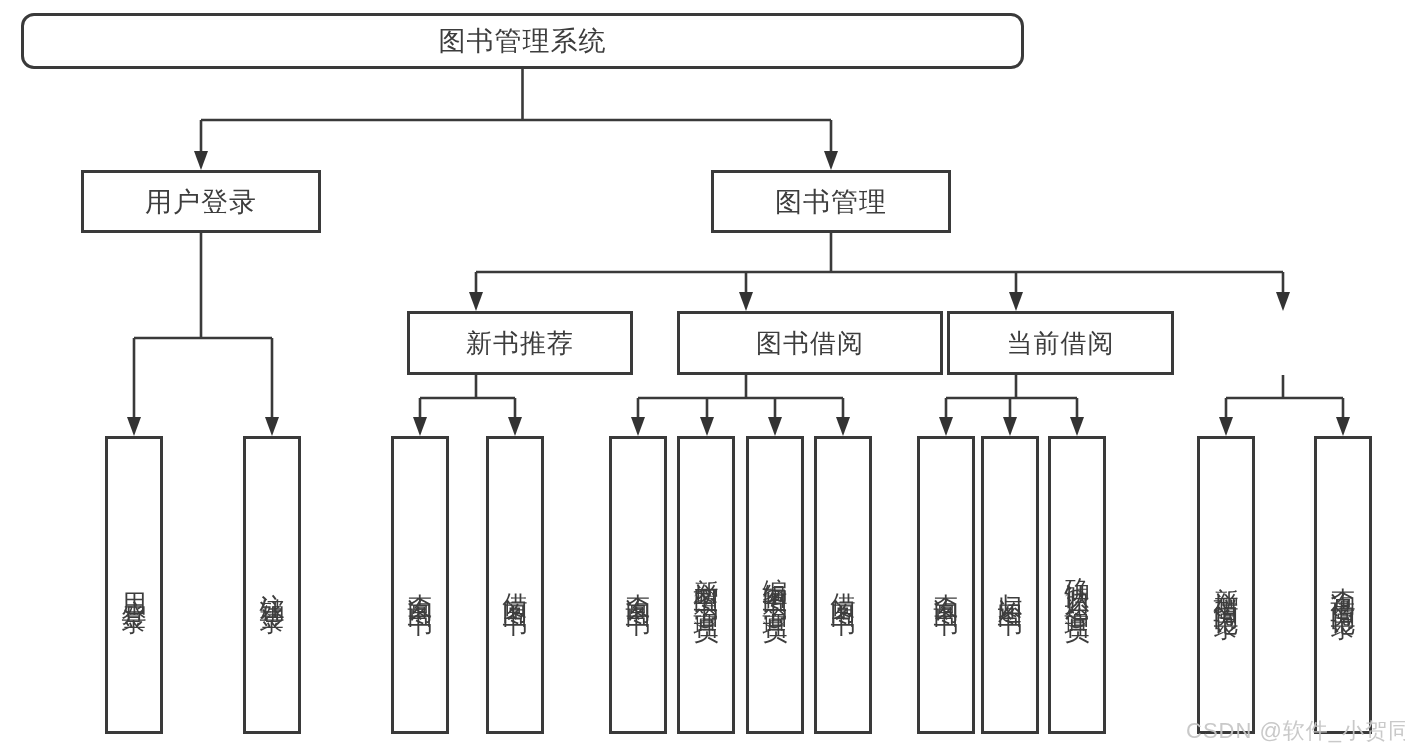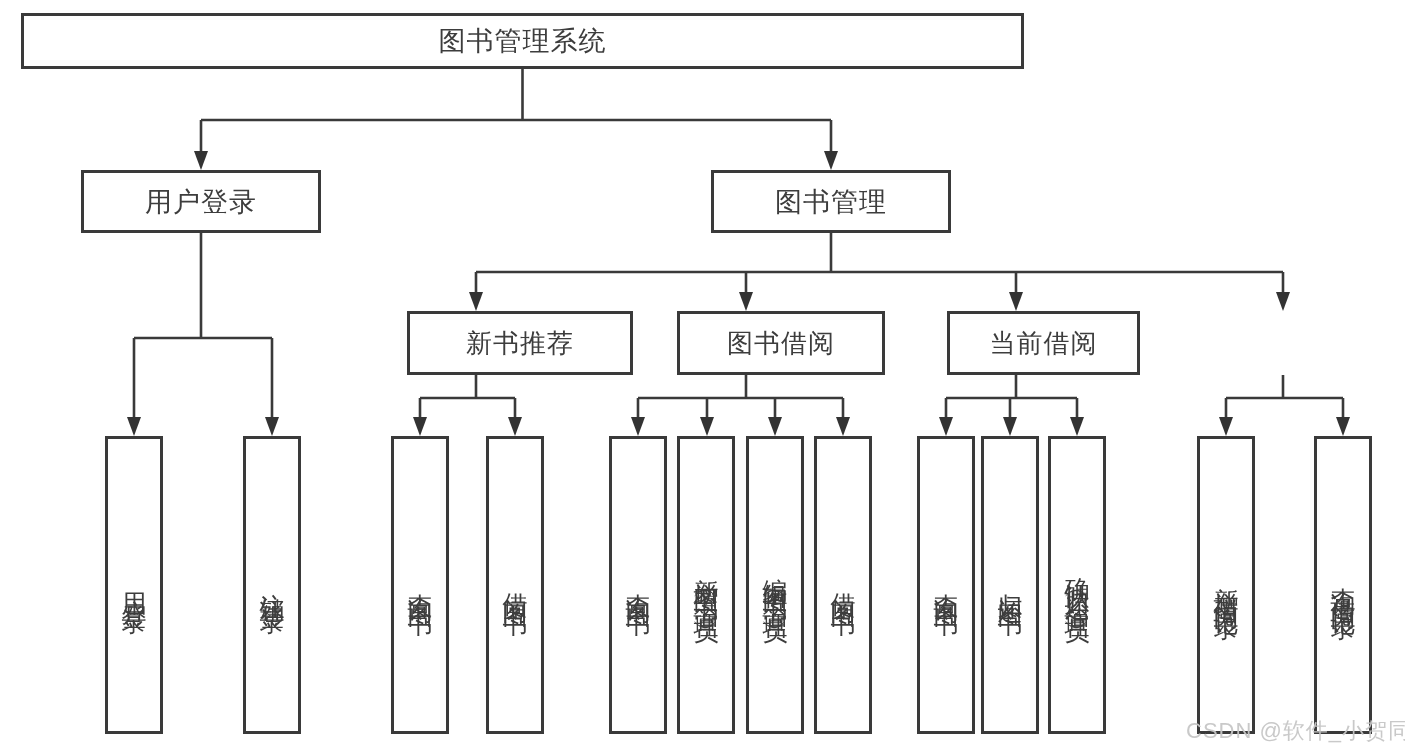--- a/index.html
+++ b/index.html
@@ -47,26 +47,26 @@
   .leaf > span {
     writing-mode: vertical-rl;
     text-orientation: mixed;
     font-size: 25px;
     letter-spacing: 6px;
     color: #3d3d3d;
     white-space: nowrap;
     line-height: 1;
   }
   
-  #root-box   { left: 21px;  top: 13px;  width: 1003px; height: 56px; }
+  #root-box   { left: 21px;  top: 13px;  width: 1003px; height: 56px; border-radius: 13px; }
   #n-login    { left: 81px;  top: 170px; width: 240px;  height: 63px; }
   #n-bookmgmt { left: 711px; top: 170px; width: 240px;  height: 63px; text-align: right; }
   #n-newbook  { left: 363px; top: 311px; width: 226px;  height: 64px; }
-  #n-borrow   { left: 633px; top: 311px; width: 208px;  height: 64px; }
-  #n-current  { left: 903px; top: 311px; width: 193px;  height: 64px; }
+  #n-borrow   { left: 633px; top: 311px; width: 266px;  height: 64px; }
+  #n-current  { left: 903px; top: 311px; width: 227px;  height: 64px; }
   #n-records  { left: 1170px;top: 311px; width: 227px;  height: 64px; }
   
   #lf-user-login   { left: 105px; }
   #lf-logout       { left: 243px; }
   #lf-query1       { left: 391px; }
   #lf-borrow1      { left: 486px; }
   #lf-query2       { left: 609px; }
   #lf-addbook      { left: 677px; }
   #lf-editbook     { left: 746px; }
   #lf-borrow2      { left: 814px; }

